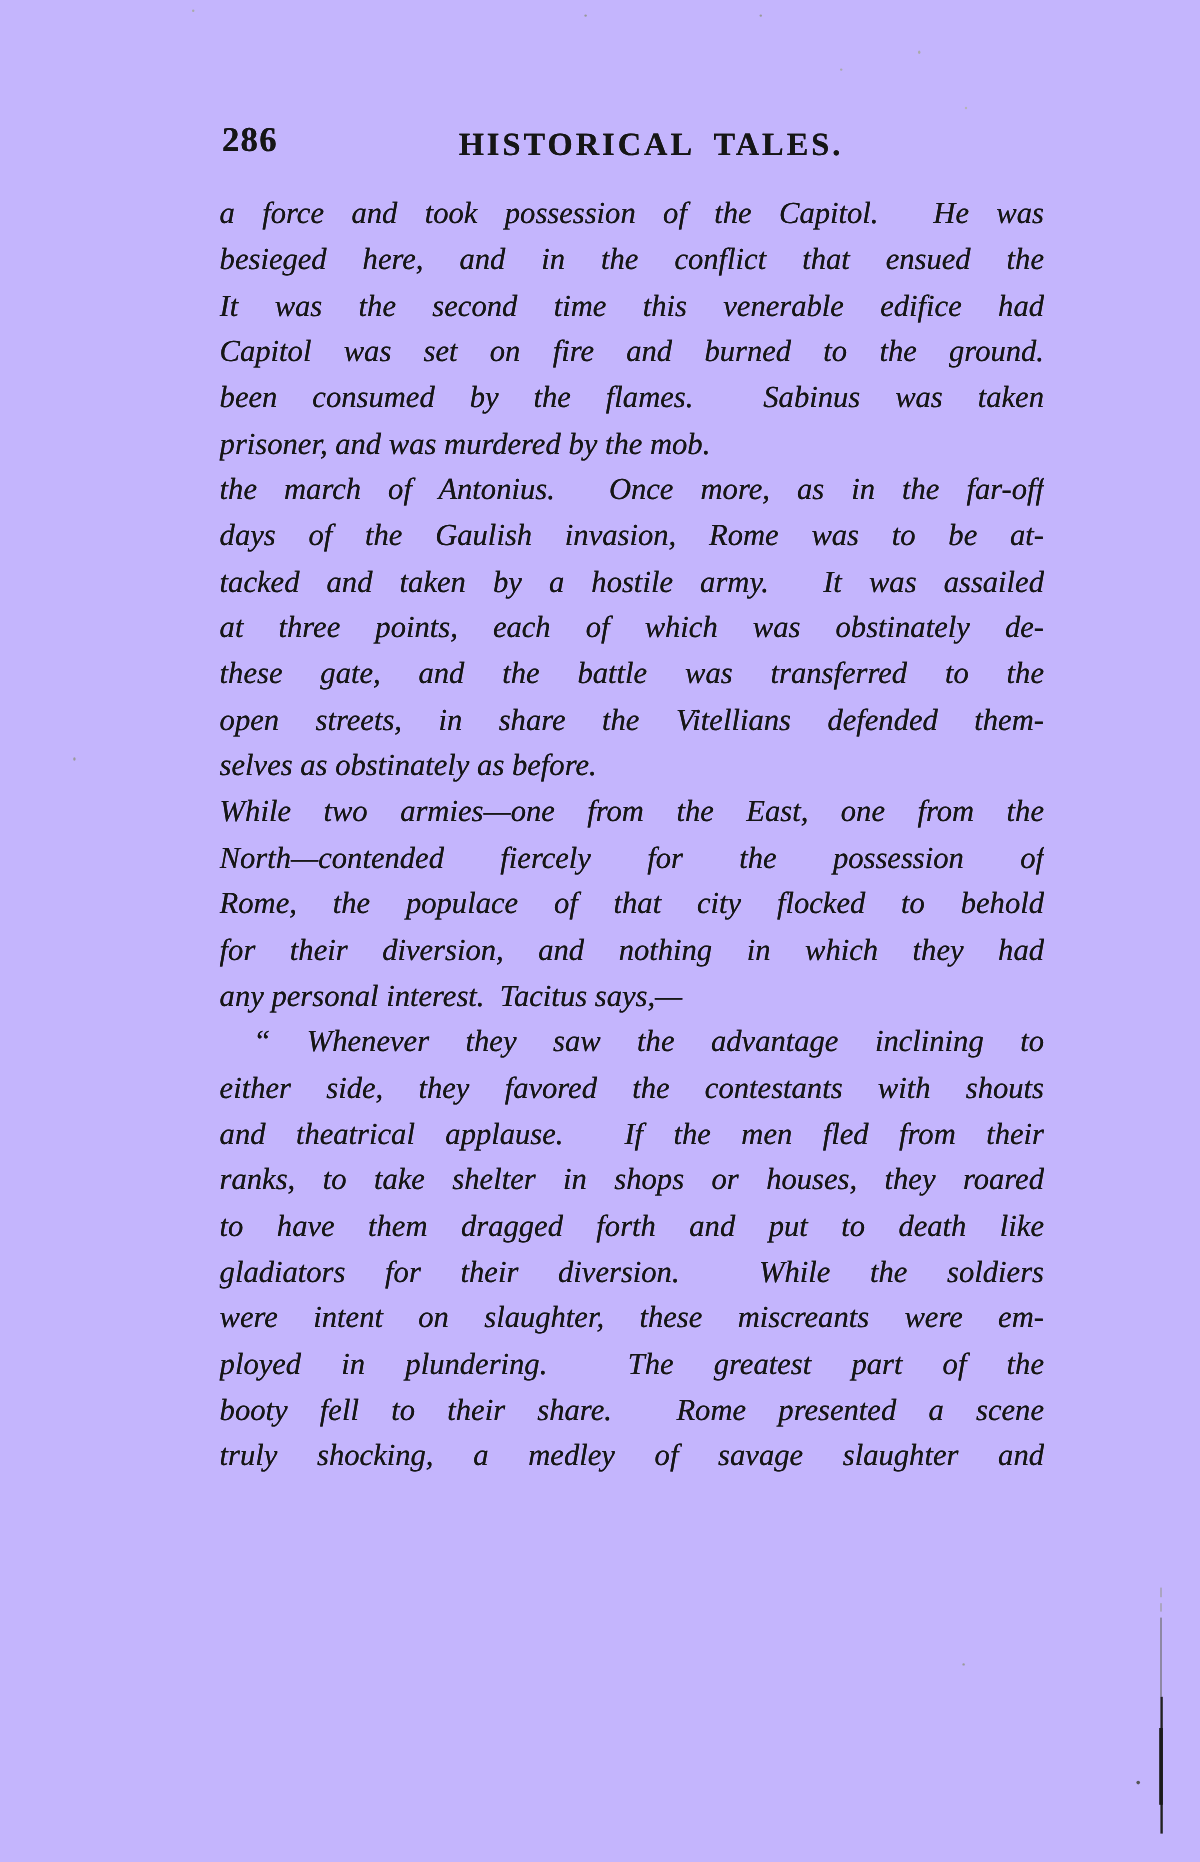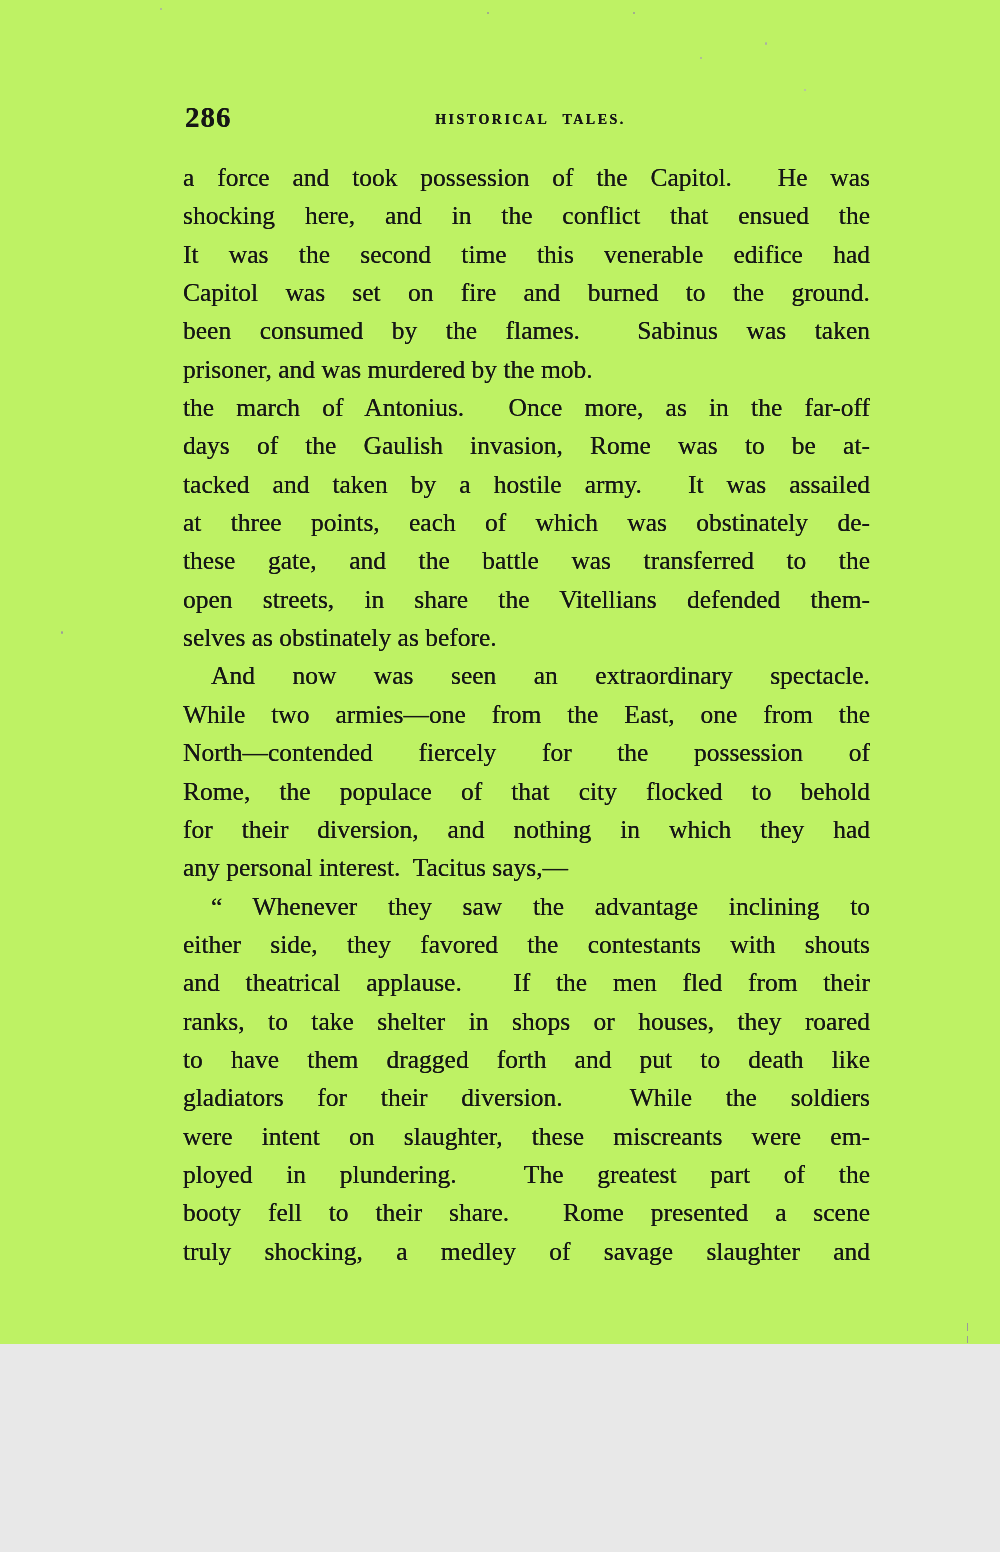--- a/index.html
+++ b/index.html
@@ -1,20 +1,20 @@
 <!DOCTYPE html>
 <html><head>
 <meta charset="utf-8">
 <style>
   html, body { margin: 0; padding: 0; background: #e8e8e8; }
   .page {
     position: relative;
     width: 1000px;
-    height: 1344px;
-    background: #bef264;
+    height: 1552px;
+    background: #c4b5fd;
     overflow: hidden;
     font-family: "Liberation Serif", "DejaVu Serif", serif;
     color: #161616;
   }
   .running-header {
     position: absolute;
     top: 100px;
     left: 183px;
     width: 687px;
     height: 34px;
@@ -24,35 +24,36 @@
     position: absolute;
     left: 2px;
     top: 0;
     font-size: 29px;
     font-weight: bold;
     letter-spacing: 1px;
     text-shadow: 0 0 0.5px currentColor;
   }
   .header-title {
     position: absolute;
-    left: 4px;
+    left: 16px;
     top: 3px;
     width: 100%;
     text-align: center;
-    font-size: 14px;
+    font-size: 27px;
     font-weight: bold;
     letter-spacing: 2.5px;
     word-spacing: 8px;
     text-shadow: 0 0 0.5px currentColor;
   }
   .text-block {
     position: absolute;
     top: 159px;
     left: 183px;
     width: 687px;
+    font-style: italic;
   }
   .line {
     height: 38.35px;
     line-height: 38.35px;
     font-size: 25.5px;
     overflow: hidden;
     text-shadow: 0 0 0.45px currentColor;
   }
   .line.justify { text-align: justify; text-align-last: justify; }
   .line.nojust  { text-align: right; text-align-last: left; }
@@ -65,33 +66,32 @@
 
 <div class="page">
 
   <div class="running-header">
     <span class="page-number">286</span>
     <span class="header-title">HISTORICAL TALES.</span>
   </div>
 
   <div class="text-block" id="lines">
       <div class="line justify">a force and took possession of the Capitol.&nbsp; He was</div>
-      <div class="line justify">shocking here, and in the conflict that ensued the</div>
+      <div class="line justify">besieged here, and in the conflict that ensued the</div>
       <div class="line justify">It was the second time this venerable edifice had</div>
       <div class="line justify">Capitol was set on fire and burned to the ground.</div>
       <div class="line justify">been consumed by the flames.&nbsp; Sabinus was taken</div>
       <div class="line nojust">prisoner, and was murdered by the mob.</div>
       <div class="line justify">the march of Antonius.&nbsp; Once more, as in the far-off</div>
       <div class="line justify">days of the Gaulish invasion, Rome was to be at-</div>
       <div class="line justify">tacked and taken by a hostile army.&nbsp; It was assailed</div>
       <div class="line justify">at three points, each of which was obstinately de-</div>
       <div class="line justify">these gate, and the battle was transferred to the</div>
       <div class="line justify">open streets, in share the Vitellians defended them-</div>
       <div class="line nojust">selves as obstinately as before.</div>
-      <div class="line justify indent">And now was seen an extraordinary spectacle.</div>
       <div class="line justify">While two armies—one from the East, one from the</div>
       <div class="line justify">North—contended fiercely for the possession of</div>
       <div class="line justify">Rome, the populace of that city flocked to behold</div>
       <div class="line justify">for their diversion, and nothing in which they had</div>
       <div class="line nojust">any personal interest.&nbsp; Tacitus says,—</div>
       <div class="line justify indent">“ Whenever they saw the advantage inclining to</div>
       <div class="line justify">either side, they favored the contestants with shouts</div>
       <div class="line justify">and theatrical applause.&nbsp; If the men fled from their</div>
       <div class="line justify">ranks, to take shelter in shops or houses, they roared</div>
       <div class="line justify">to have them dragged forth and put to death like</div>

